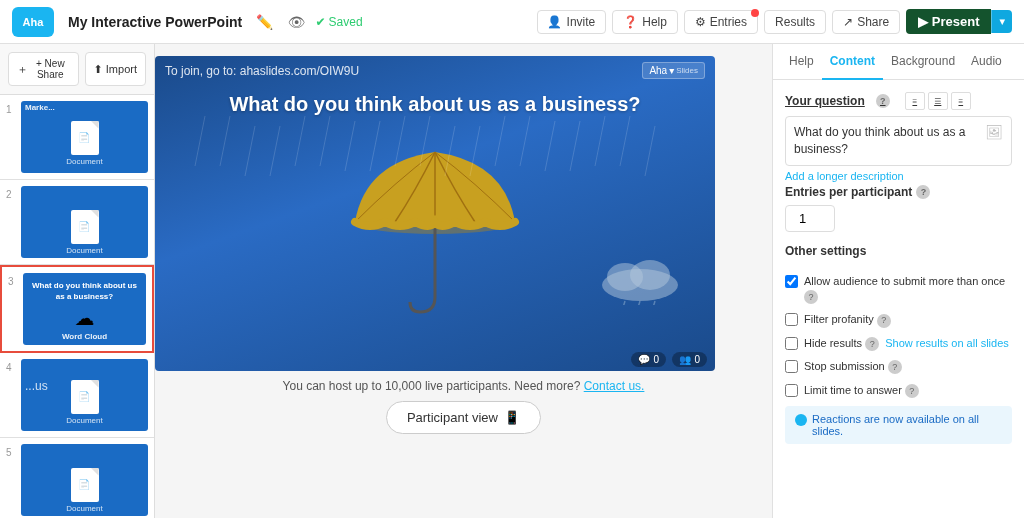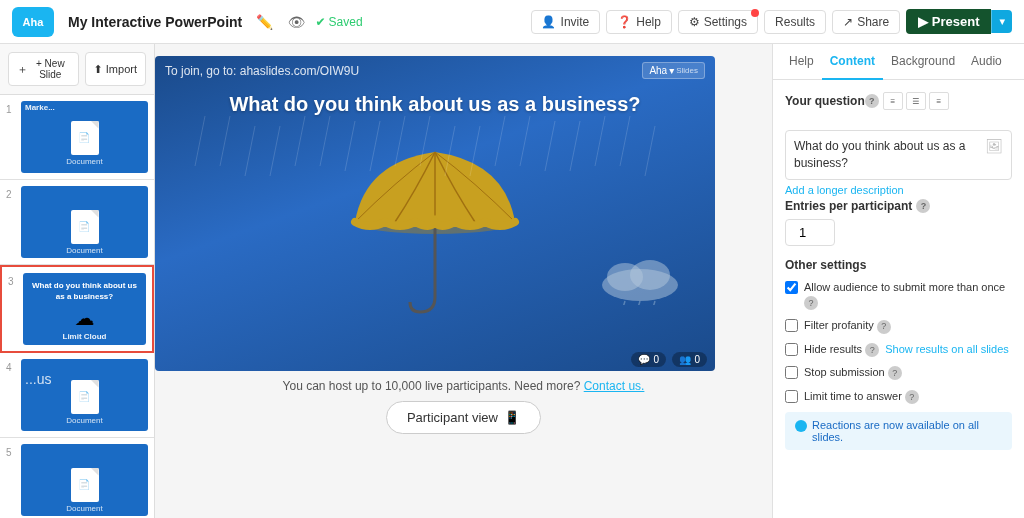--- a/index.html
+++ b/index.html
@@ -329,24 +329,25 @@
     }
     .panel-body {
       padding: 12px;
       flex: 1;
       overflow-y: auto;
     }
     .field-label {
       font-size: 12px;
       font-weight: 600;
       color: #333;
-      margin-bottom: 20px;
-      display: flex;
-      align-items: center;
-      gap: 0;
+      margin-bottom: 6px;
+      display: flex;
+      align-items: center;
+      gap: 11px;
+      text-decoration: underline;
     }
     .help-icon {
       width: 14px; height: 14px;
       background: #ccc;
       border-radius: 50%;
       display: inline-flex;
       align-items: center;
       justify-content: center;
       font-size: 9px;
       color: #666;
@@ -392,21 +393,21 @@
       border-radius: 4px;
       padding: 5px 8px;
       font-size: 13px;
       text-align: center;
       margin-bottom: 12px;
     }
     .other-settings-label {
       font-size: 12px;
       font-weight: 600;
       color: #333;
-      margin-bottom: 8px;
+      margin-bottom: 16px;
     }
     .checkbox-row {
       display: flex;
       align-items: flex-start;
       gap: 6px;
       margin-bottom: 8px;
     }
     .checkbox-row input[type=checkbox] {
       margin-top: 1px;
       flex-shrink: 0;
@@ -496,21 +497,21 @@
     <button class="header-nav-btn">
       <span>👤</span>
       <span>Invite</span>
     </button>
     <button class="header-nav-btn">
       <span>❓</span>
       <span>Help</span>
     </button>
     <button class="header-nav-btn settings-badge">
       <span>⚙</span>
-      <span>Settings</span>
+      <span>Entries</span>
       <span class="badge-dot"></span>
     </button>
     <button class="header-nav-btn">
       <span>Results</span>
     </button>
     <button class="header-nav-btn">
       <span>↗</span>
       <span>Share</span>
     </button>
     <div class="present-btn">
@@ -521,21 +522,21 @@
     </div>
   </div>
 </div>
 
 <div id="main-layout">
 
   <div id="sidebar">
     <div class="sidebar-toolbar">
       <button class="toolbar-btn">
         <span>＋</span>
-        <span style="font-size:10px">+ New Slide</span>
+        <span style="font-size:10px">+ New Share</span>
       </button>
       <button class="toolbar-btn">
         <span>⬆</span>
         <span>Import</span>
       </button>
     </div>
 
     <div class="slide-item">
       <span class="slide-num">1</span>
       <div style="flex:1;">
@@ -564,30 +565,30 @@
         </div>
       </div>
     </div>
 
     <div class="slide-item active">
       <span class="slide-num">3</span>
       <div style="flex:1;">
         <div class="slide-thumb">
           <div style="padding:4px 4px 0;font-size:8px;color:white;font-weight:700;text-align:center;line-height:1.3">What do you think about us as a business?</div>
           <div style="font-size:20px;margin-top:4px;">☁</div>
-          <div class="doc-label" style="color:rgba(255,255,255,0.9);font-weight:600">Limit Cloud</div>
+          <div class="doc-label" style="color:rgba(255,255,255,0.9);font-weight:600">Word Cloud</div>
         </div>
       </div>
     </div>
 
     <div class="slide-item">
       <span class="slide-num">4</span>
       <div style="flex:1;">
         <div class="slide-thumb">
-          <div style="position:absolute;top:12px;left:4px;font-size:14px;color:rgba(255,255,255,0.8)">...us</div>
+          <div style="position:absolute;top:20px;left:4px;font-size:12px;color:rgba(255,255,255,0.8)">...us</div>
           <div style="display:flex;gap:3px;margin-top:14px;">
             <div class="doc-icon">
                 <span style="font-size:10px">📄</span>
               </div>
           </div>
           <div class="doc-label" style="color:rgba(255,255,255,0.8)">Document</div>
         </div>
       </div>
     </div>
 

